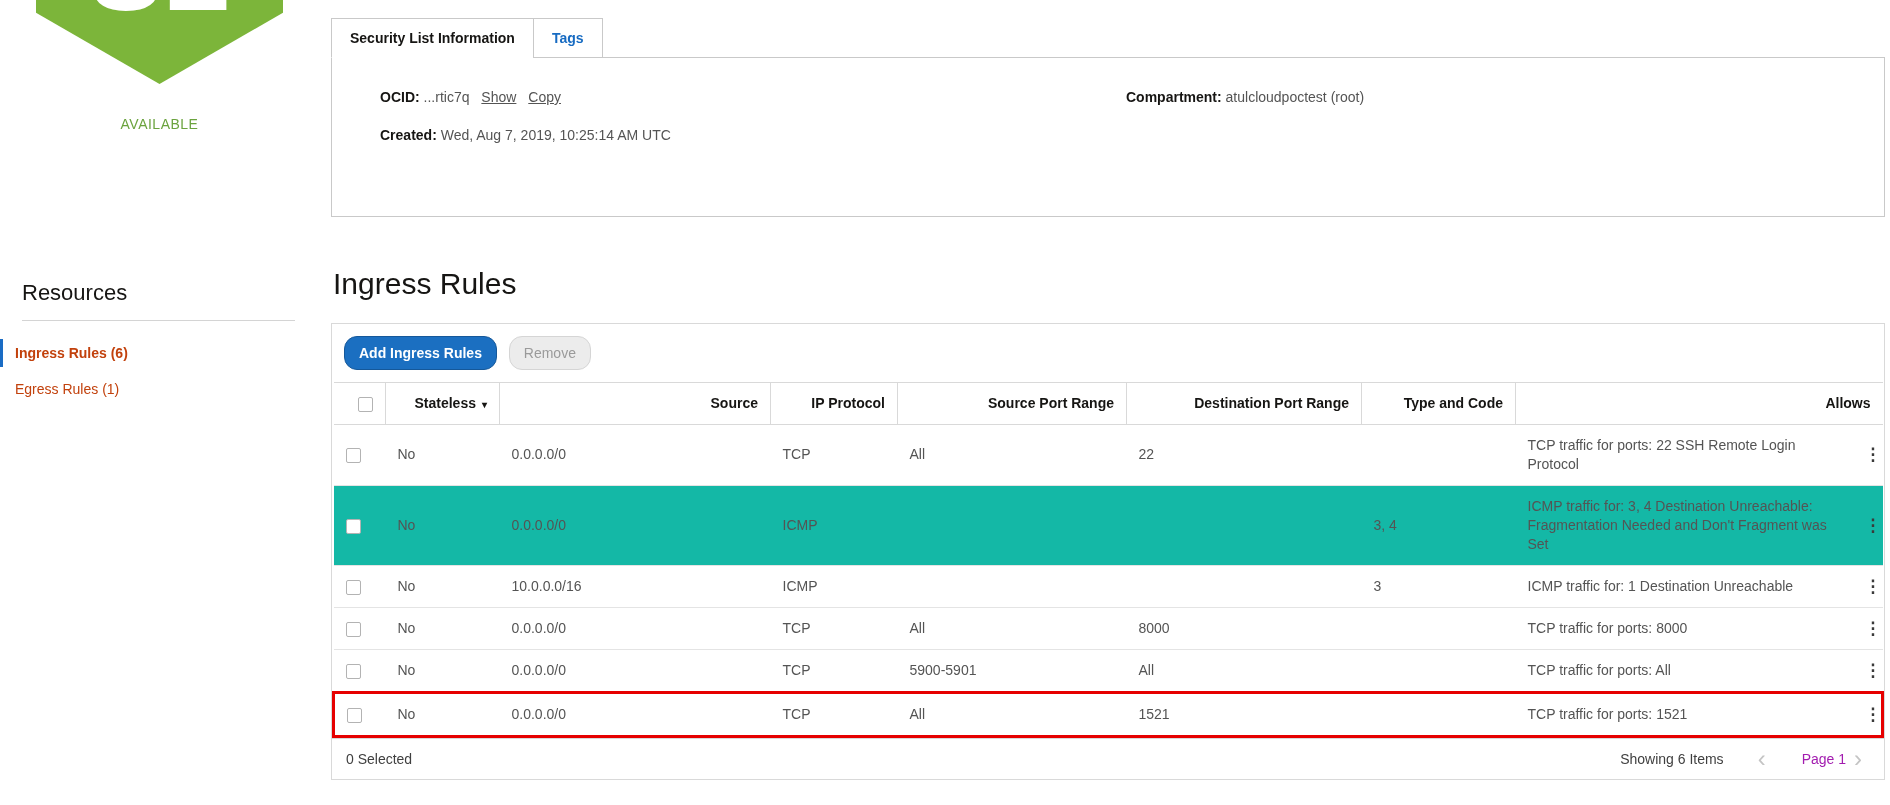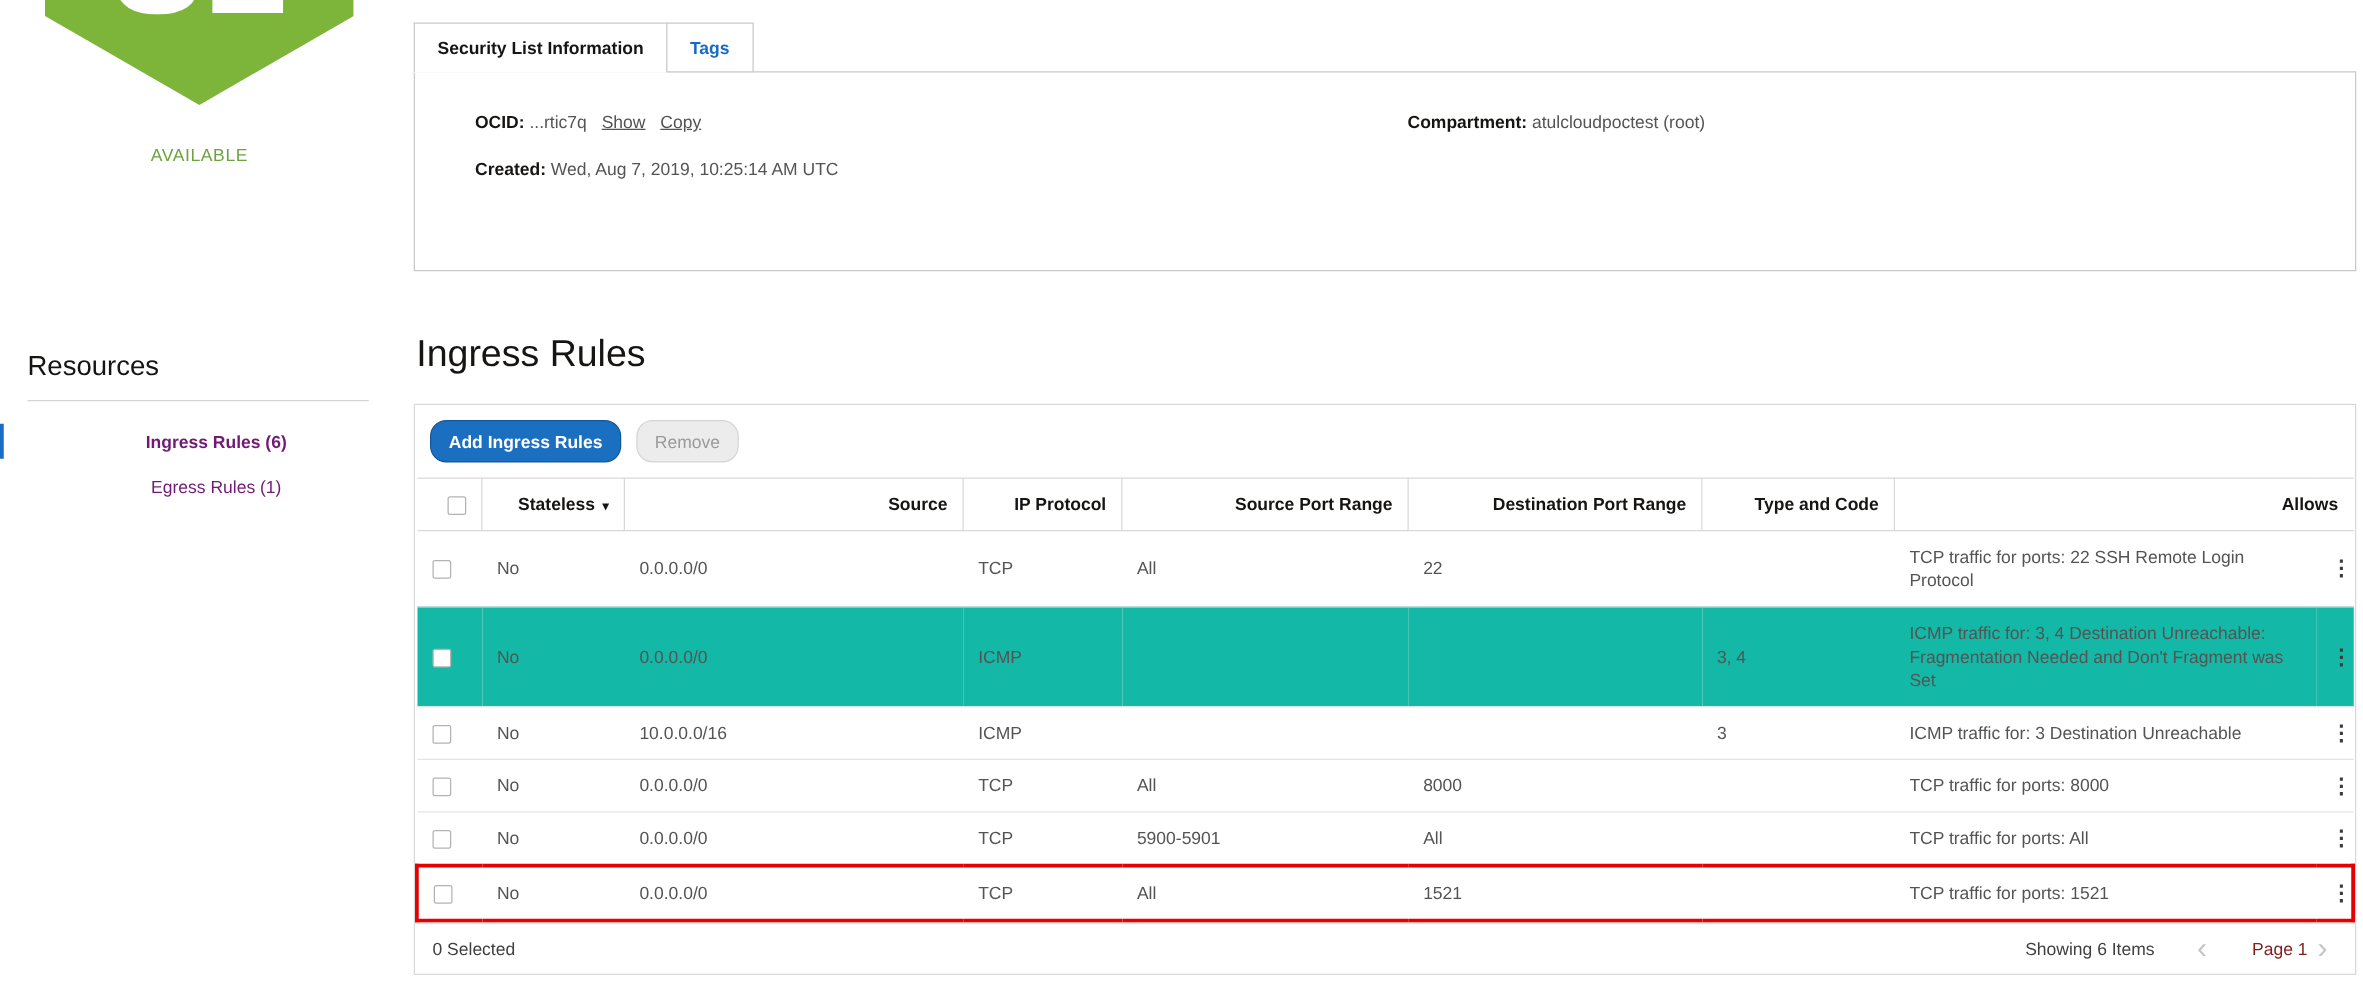--- a/index.html
+++ b/index.html
@@ -9,21 +9,21 @@
   .page { display: flex; width: 100%; height: 100%; }
 
   
   .left-col { flex: 0 0 331px; }
   .hex-wrap { width: 247px; height: 84px; margin-left: 36px; overflow: hidden; }
   .hex-wrap svg { display: block; margin-top: -201px; }
   .status-label { width: 247px; margin: 32px 0 0 36px; text-align: center; color: #6ba33e; letter-spacing: 0.5px; font-size: 14px; }
   .resources-title { margin: 148px 0 0 22px; font-size: 22px; font-weight: 400; color: #161513; }
   .resources-divider { width: 273px; margin: 14px 0 0 22px; border: none; border-top: 1px solid #d4d4d4; }
   .sidebar-nav { margin-top: 18px; }
-  .nav-item { font-size: 14px; color: #701a75; padding: 6px 0 6px 15px; cursor: pointer; margin-bottom: 8px; text-align: center; }
+  .nav-item { font-size: 14px; color: #c2410c; padding: 6px 0 6px 15px; cursor: pointer; margin-bottom: 8px; }
   .nav-item.active { font-weight: bold; border-left: 3px solid #1a6cc4; padding-left: 12px; }
 
   
   .right-col { flex: 1 1 auto; padding: 18px 10px 0 0; }
 
   .tabs { display: flex; align-items: flex-end; text-align: right; }
   .tab { padding: 11px 18px; font-size: 14px; font-weight: bold; background: #fff;
          border: 1px solid #c9c9c9; margin-bottom: -1px; position: relative; z-index: 2; cursor: pointer; }
   .tab.active { color: #161513; border-bottom: 1px solid #ffffff; }
   .tab.inactive { color: #176bc2; margin-left: -1px; border-bottom: 1px solid #c9c9c9; }
@@ -55,21 +55,21 @@
 
   .checkbox { display: inline-block; width: 15px; height: 15px; border: 1px solid #b3b3b3; border-radius: 2px; background: #fff; cursor: pointer; vertical-align: middle; }
   .caret { font-size: 10px; color: #161513; margin-left: 6px; vertical-align: middle; }
   .kebab { font-size: 17px; color: #3a3a3a; font-weight: bold; cursor: pointer; text-align: center; display: block; }
 
   .table-footer { border-top: 1px solid #d9d9d9; display: flex; justify-content: space-between; align-items: center;
                   padding: 12px 14px; font-size: 14px; color: #3f3f3f; }
   .pager { display: flex; align-items: center; }
   .showing { margin-right: 26px; }
   .chevron { font-size: 24px; color: #c4c4c4; line-height: 14px; cursor: pointer; padding: 0 8px; }
-  .page-indicator { color: #7f1d1d; padding-left: 28px; }
+  .page-indicator { color: #a21caf; padding-left: 28px; }
 </style>
 </head>
 <body>
 
 <div class="page">
 
   <div class="left-col">
 
     <div class="hex-wrap">
       <svg width="247" height="285" viewBox="0 0 247 285">
@@ -179,21 +179,21 @@
               </td>
           </tr>
           <tr>
             <td><span class="checkbox"></span></td>
             <td>No</td>
             <td>10.0.0.0/16</td>
             <td>ICMP</td>
             <td></td>
             <td></td>
             <td>3</td>
-            <td>ICMP traffic for: 3 Destination Unreachable</td>
+            <td>ICMP traffic for: 1 Destination Unreachable</td>
             <td>
                 <span class="kebab">⋮</span>
               </td>
           </tr>
           <tr>
             <td><span class="checkbox"></span></td>
             <td>No</td>
             <td>0.0.0.0/0</td>
             <td>TCP</td>
             <td>All</td>

